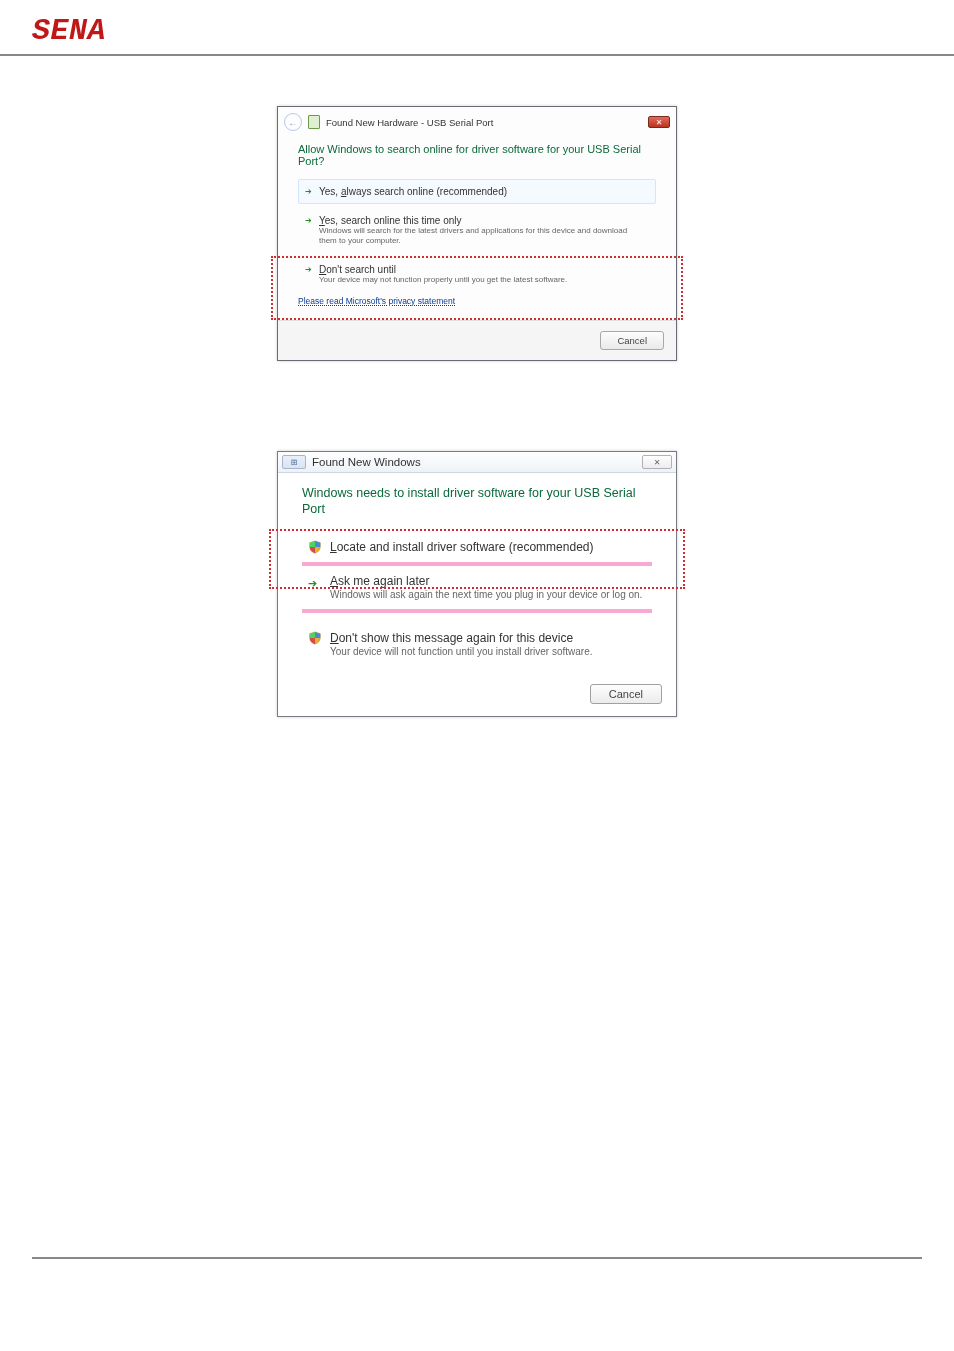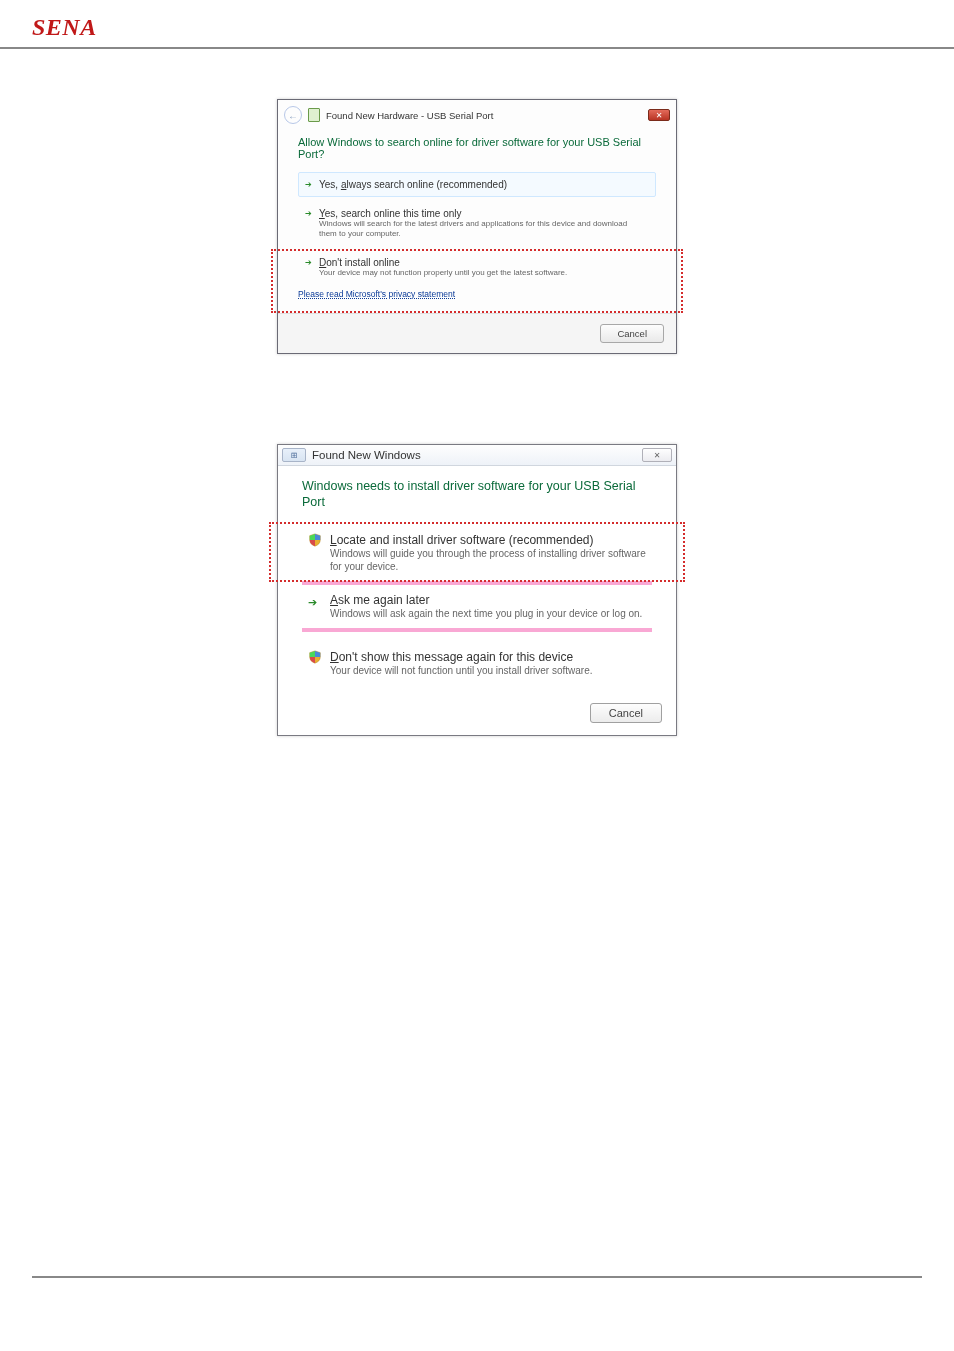--- a/index.html
+++ b/index.html
@@ -7,22 +7,22 @@
       background: #ffffff;
       font-family: "Segoe UI", Tahoma, sans-serif;
       width: 954px;
       margin: 0 auto;
     }
     .page-header {
       padding: 14px 32px 6px;
       border-bottom: 2px solid #888;
     }
     .logo {
-      font-family: Liberation Serif, serif;
-      font-size: 24px;
+      font-family: Liberation Mono, monospace;
+      font-size: 30px;
       font-weight: 900;
       letter-spacing: 0.5px;
       color: #c01818;
       font-style: italic;
     }
     .content {
       padding: 50px 0 0;
       display: flex;
       flex-direction: column;
       align-items: center;
@@ -229,21 +229,21 @@
           <span class="d1-arrow">➔</span>
           <div class="d1-opt-title">
             <span></span><span class="ul">Y</span><span>es, search online this time only</span>
           </div>
           <div class="d1-opt-desc">Windows will search for the latest drivers and applications for this device and download them to your computer.</div>
         </div>
 
         <div class="d1-option">
           <span class="d1-arrow">➔</span>
           <div class="d1-opt-title">
-            <span></span><span class="ul">D</span><span>on't install online</span>
+            <span></span><span class="ul">D</span><span>on't search until</span>
           </div>
           <div class="d1-opt-desc">Your device may not function properly until you get the latest software.</div>
         </div>
 
         <a href="#" class="d1-privacy">Please read Microsoft's privacy statement</a>
       </div>
       <div class="d1-footer">
         <button class="btn">Cancel</button>
       </div>
     </div>
@@ -265,21 +265,20 @@
             <svg viewBox="0 0 16 16">
                 <path d="M8 1 L14 3 L14 8 Q14 13 8 15 Q2 13 2 8 L2 3 Z" fill="#e8b030" stroke="#a87810" stroke-width="0.5"></path>
                 <path d="M8 1 L14 3 L14 8 L8 8 Z" fill="#4a88d8"></path>
                 <path d="M8 8 L8 15 Q2 13 2 8 Z" fill="#d84a4a"></path>
                 <path d="M2 3 L8 1 L8 8 L2 8 Z" fill="#4ad85a"></path>
               </svg>
           </span>
           <div class="d2-opt-title">
             <span></span><span class="ul">L</span><span>ocate and install driver software (recommended)</span>
           </div>
-          <div class="d2-opt-desc">Windows will guide you through the process of installing driver software for your device.</div>
         </div>
 
         <div class="d2-option">
           <span class="d2-arrow2">➔</span>
           <div class="d2-opt-title">
             <span></span><span class="ul">A</span><span>sk me again later</span>
           </div>
           <div class="d2-opt-desc">Windows will ask again the next time you plug in your device or log on.</div>
         </div>
 

